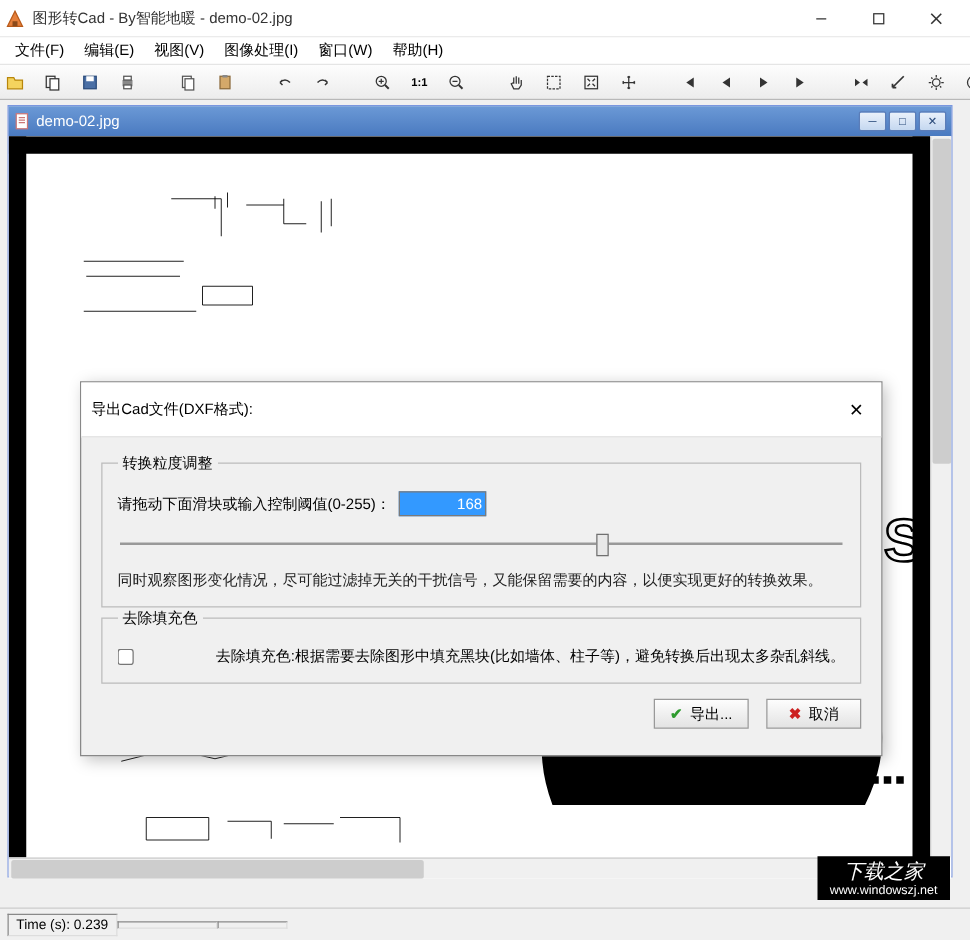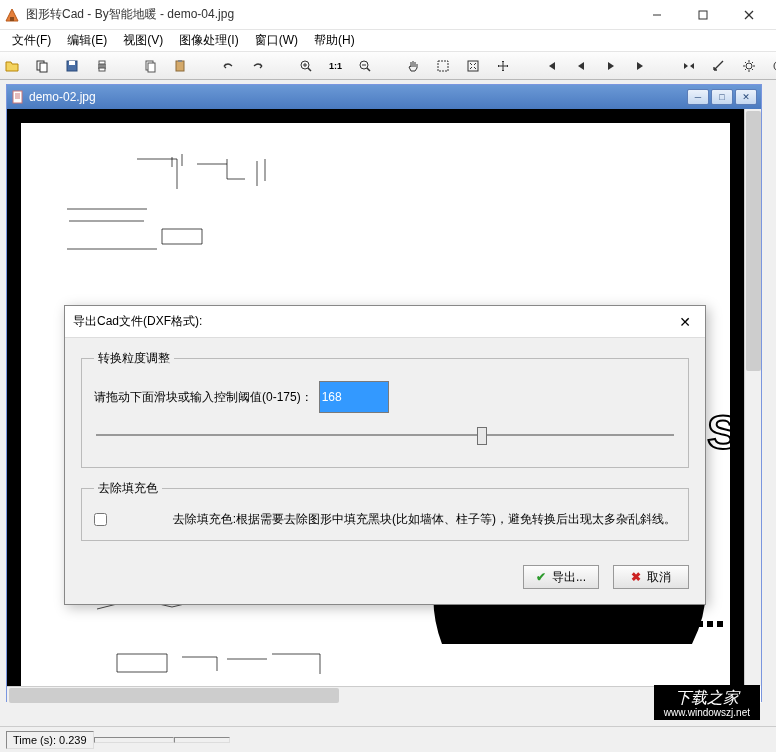--- a/index.html
+++ b/index.html
@@ -29,29 +29,29 @@
 .mdi-btn { width: 22px; height: 16px; background: linear-gradient(#eaf1fb, #c5d8f0); border: 1px solid #5b7db8; border-radius: 2px; display: flex; align-items: center; justify-content: center; cursor: pointer; font-size: 9px; color: #2a4a7a; }
 
 .canvas-area { height: 594px; background: #fff; position: relative; overflow: hidden; }
 .canvas-black { position: absolute; background: #000; }
 .scroll-v { position: absolute; right: 0; top: 0; width: 17px; height: calc(100% - 17px); background: #f0f0f0; border-left: 1px solid #ccc; }
 .scroll-h { position: absolute; bottom: 0; left: 0; height: 17px; width: calc(100% - 17px); background: #f0f0f0; border-top: 1px solid #ccc; }
 .scroll-thumb-v { position: absolute; left: 1px; width: 15px; background: #cdcdcd; border-radius: 2px; }
 .scroll-thumb-h { position: absolute; top: 1px; height: 15px; background: #cdcdcd; border-radius: 2px; }
 
 .dialog { position: absolute; left: 64px; top: 225px; width: 642px; height: 300px; background: #f0f0f0; border: 1px solid #888; box-shadow: 3px 3px 12px rgba(0,0,0,0.25); }
-.dlg-title { height: 32px; background: #fff; border-bottom: 1px solid #ddd; display: flex; align-items: center; padding: 0 8px; font-size: 12px; }
+.dlg-title { height: 44px; background: #fff; border-bottom: 1px solid #ddd; display: flex; align-items: center; padding: 0 8px; font-size: 12px; }
 .dlg-title span { flex: 1; }
 .dlg-close { width: 24px; height: 20px; display: flex; align-items: center; justify-content: center; cursor: pointer; font-size: 14px; }
 .dlg-body { padding: 12px 16px; font-size: 12px; }
 
-fieldset { border: 1px solid #bbb; padding: 14px 12px 12px 12px; margin-bottom: 12px; }
+fieldset { border: 1px solid #bbb; padding: 14px 12px 12px 12px; }
 legend { font-size: 12px; padding: 0 4px; }
 fieldset .row1 { display: flex; align-items: center; gap: 6px; margin-bottom: 12px; }
-fieldset .row1 input { width: 70px; height: 32px; font-size: 12px; padding: 0 2px; background: #3399ff; color: #fff; border: 1px solid #7a7a7a; }
+fieldset .row1 input { width: 70px; height: 20px; font-size: 12px; padding: 0 2px; background: #3399ff; color: #fff; border: 1px solid #7a7a7a; text-align: right; }
 .slider-track { position: relative; height: 20px; margin: 4px 2px 10px 2px; }
 .slider-line { position: absolute; top: 9px; left: 0; right: 0; height: 2px; background: #999; }
 .slider-thumb { position: absolute; top: 2px; width: 10px; height: 18px; background: #e8e8e8; border: 1px solid #707070; left: 66%; cursor: pointer; }
 .desc { font-size: 12px; color: #222; line-height: 1.5; }
 
 .checkbox-row { display: flex; align-items: center; gap: 6px; justify-content: space-between; }
 .checkbox-row input { width: 13px; height: 13px; }
 
 .dlg-buttons { display: flex; justify-content: flex-end; gap: 14px; padding: 0 16px; }
 .btn { min-width: 76px; height: 24px; background: linear-gradient(#fdfdfd, #e3e3e3); border: 1px solid #999; display: flex; align-items: center; justify-content: center; gap: 6px; font-size: 12px; cursor: pointer; padding: 0 8px; }
@@ -70,21 +70,21 @@
 </head>
 <body>
 
 <div class="titlebar">
   <span class="app-icon">
     <svg width="16" height="16" viewBox="0 0 16 16">
         <path d="M2 14 L8 2 L14 14 Z" fill="#e57f3a" stroke="#b85a1a" stroke-width="1"></path>
         <rect x="6" y="10" width="4" height="4" fill="#8b4a1a"></rect>
       </svg>
   </span>
-  <span class="title">图形转Cad - By智能地暖 - demo-04.jpg</span>
+  <span class="title">图形转Cad - By智能地暖 - demo-02.jpg</span>
   <div class="win-ctrls">
     <div class="win-btn">
         <svg width="10" height="10">
           <line x1="1" y1="5" x2="9" y2="5" stroke="#333" stroke-width="1"></line>
         </svg>
       </div>
     <div class="win-btn">
         <svg width="10" height="10">
           <rect x="1" y="1" width="8" height="8" fill="none" stroke="#333" stroke-width="1"></rect>
         </svg>
@@ -312,27 +312,28 @@
 
   <div class="dialog">
     <div class="dlg-title">
       <span>导出Cad文件(DXF格式):</span>
       <div class="dlg-close">✕</div>
     </div>
     <div class="dlg-body">
       <fieldset>
         <legend>转换粒度调整</legend>
         <div class="row1">
-          <span>请拖动下面滑块或输入控制阈值(0-175)：</span>
+          <span>请拖动下面滑块或输入控制阈值(0-255)：</span>
           <input type="text" value="168" style="">
         </div>
         <div class="slider-track">
           <div class="slider-line"></div>
           <div class="slider-thumb"></div>
         </div>
+        <div class="desc">同时观察图形变化情况，尽可能过滤掉无关的干扰信号，又能保留需要的内容，以便实现更好的转换效果。</div>
       </fieldset>
       <fieldset>
         <legend>去除填充色</legend>
         <div class="checkbox-row">
           <input type="checkbox" style="">
           <span>去除填充色:根据需要去除图形中填充黑块(比如墙体、柱子等)，避免转换后出现太多杂乱斜线。</span>
         </div>
       </fieldset>
     </div>
     <div class="dlg-buttons">

